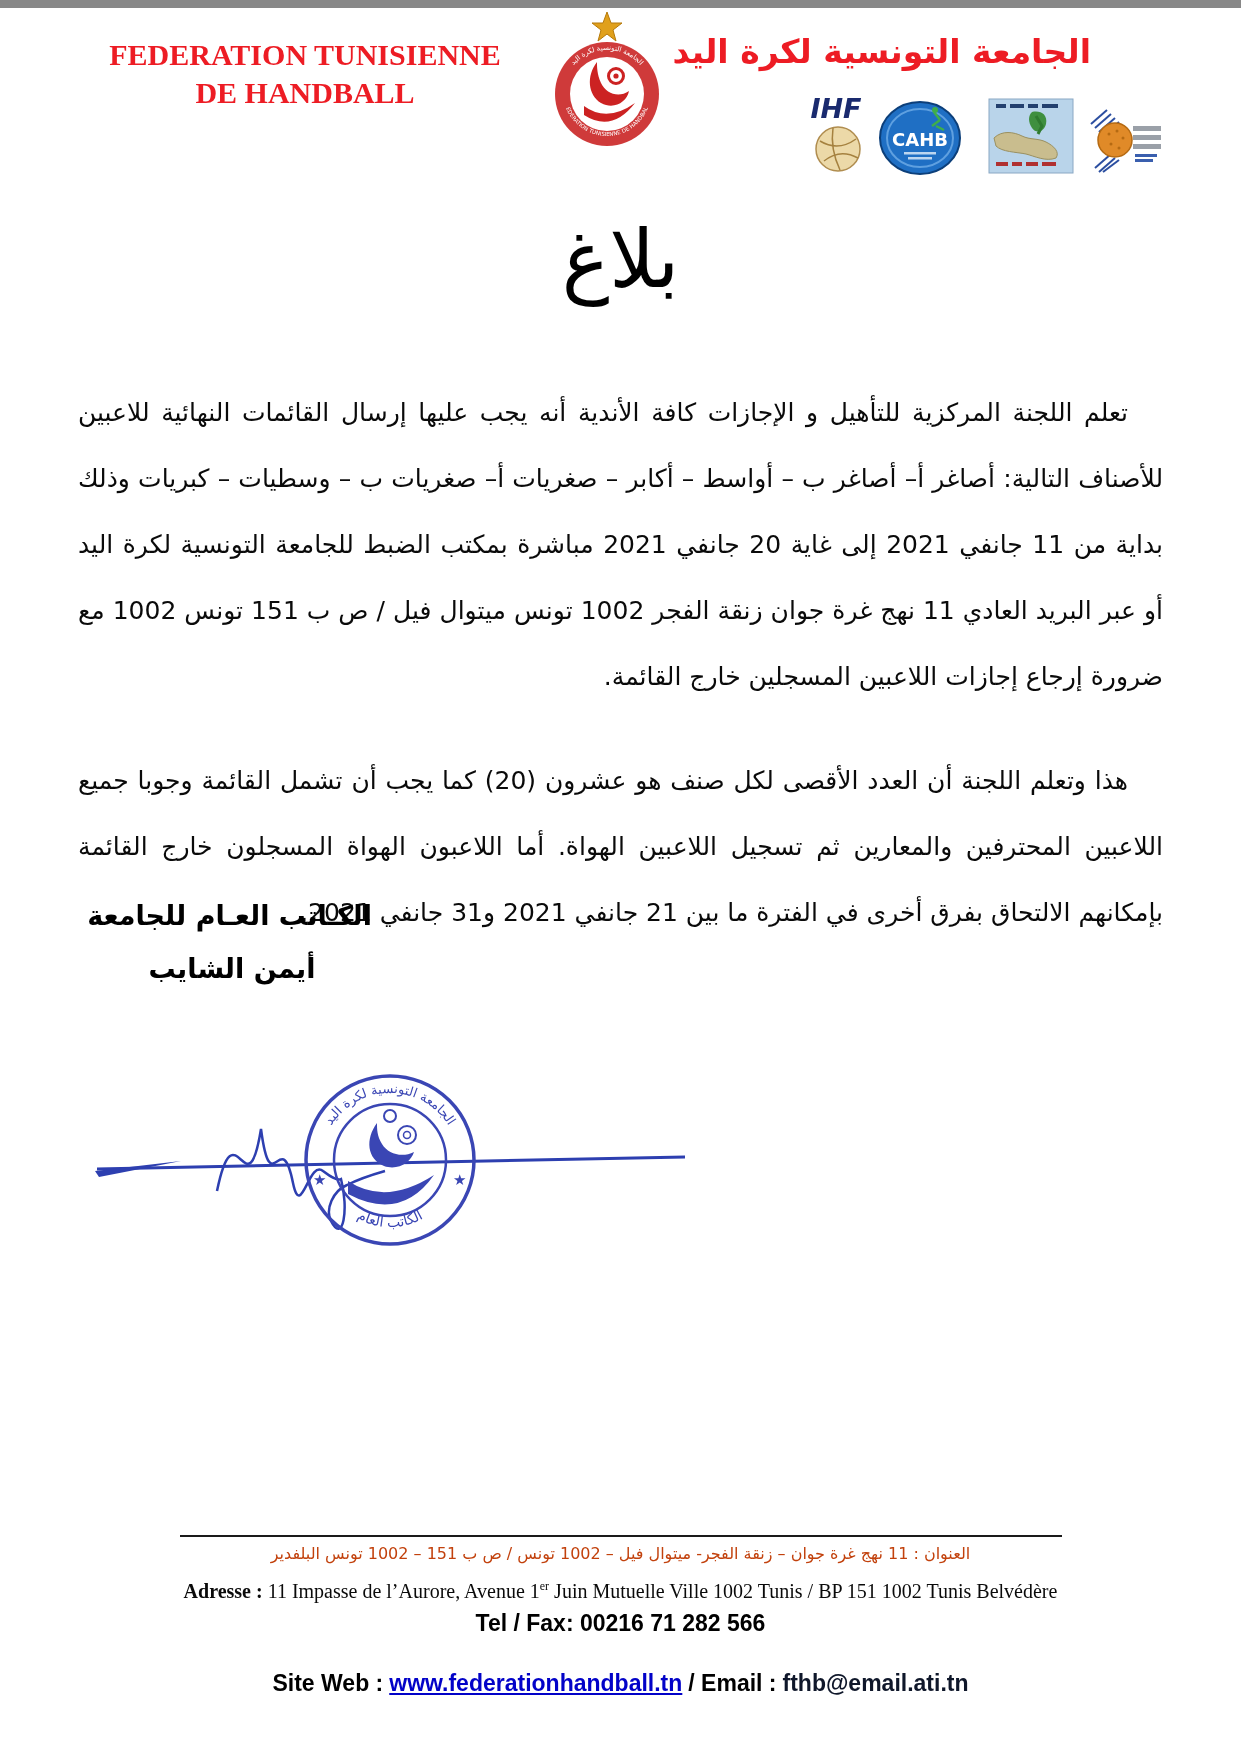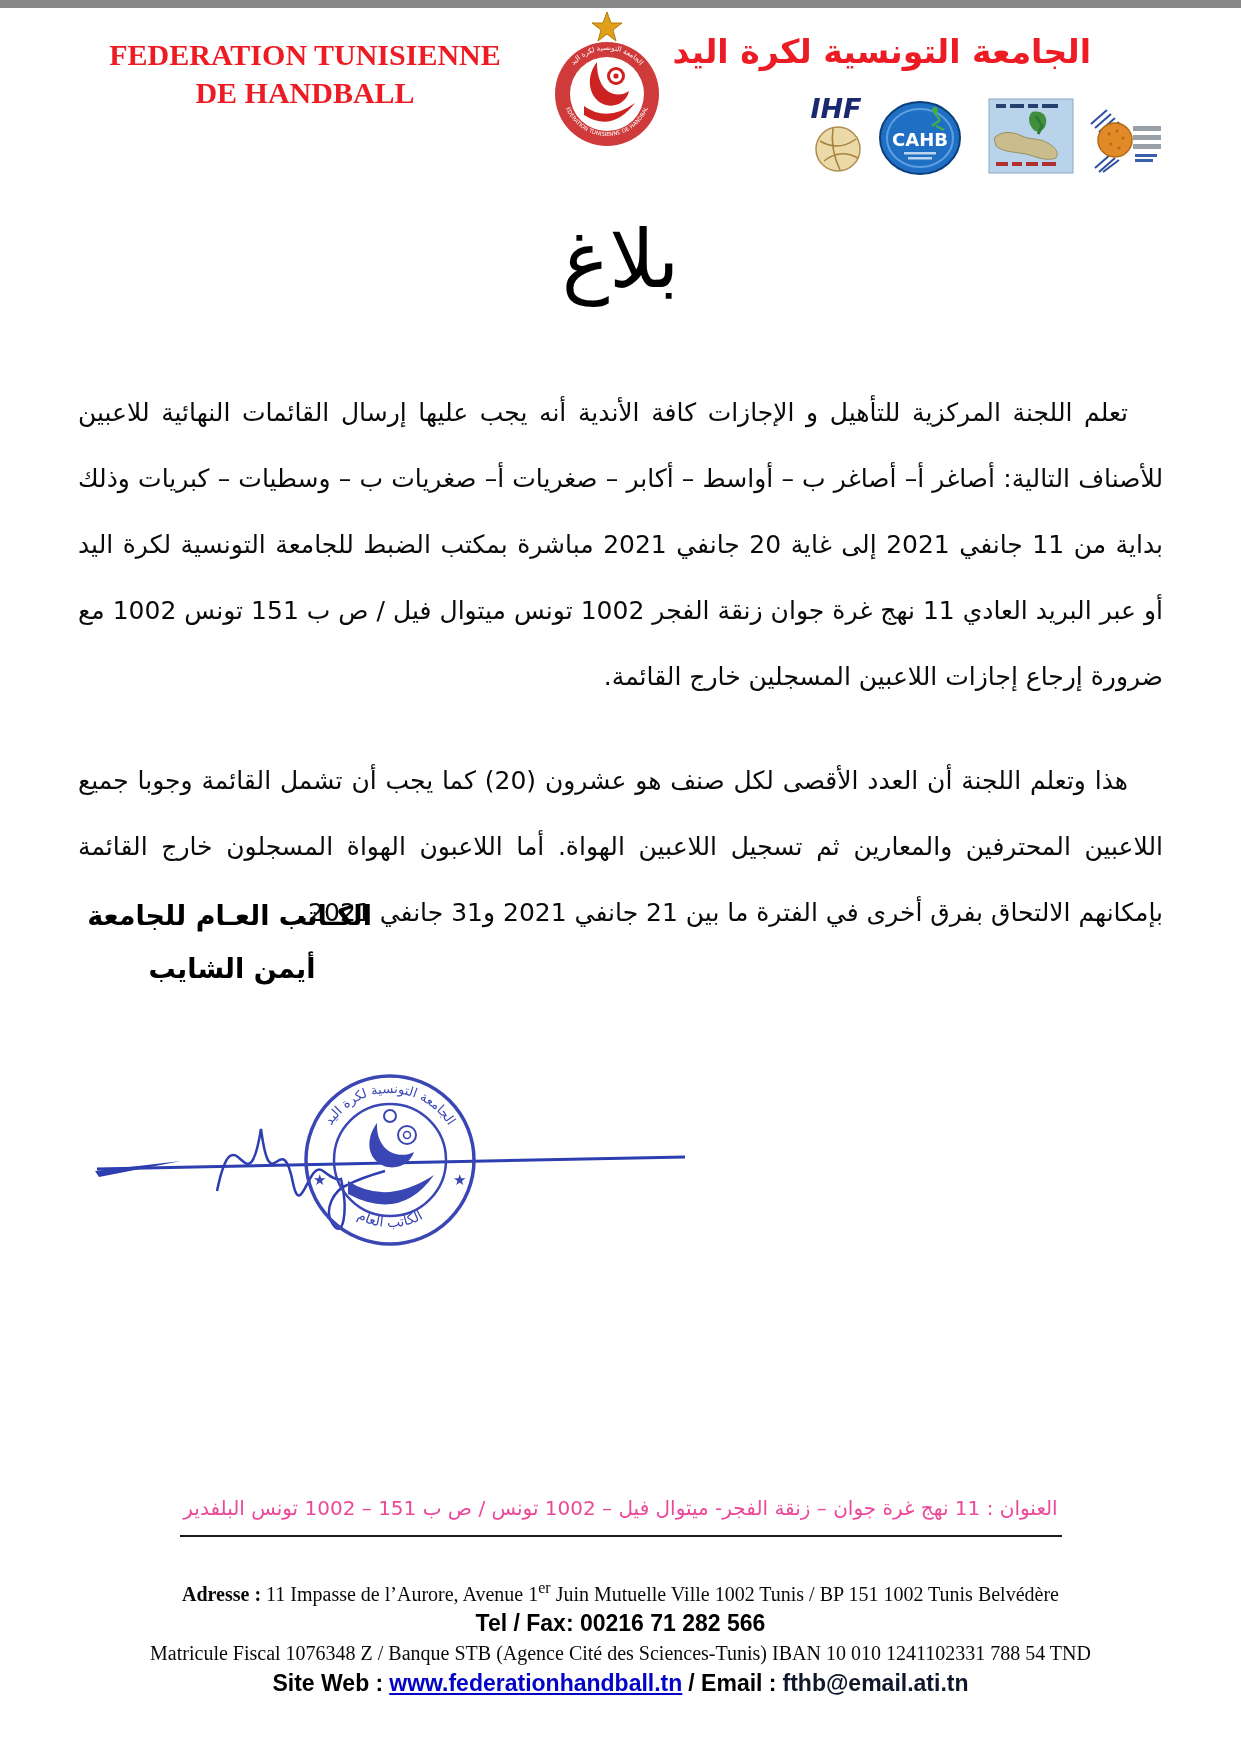--- a/index.html
+++ b/index.html
@@ -37,30 +37,30 @@
   }
   .body-text p{margin:0 0 38px 0;text-indent:35px;}
   
   .sig-block{position:absolute;left:92px;top:892px;width:280px;}
   .sig-title{direction:rtl;font-weight:bold;font-size:27px;white-space:nowrap;color:#000;}
   .sig-name{direction:rtl;font-weight:bold;font-size:27px;text-align:center;margin-top:22px;color:#000;}
   .stamp-wrap{position:absolute;left:85px;top:1055px;}
   
   .footer-rule{position:absolute;left:180px;top:1527px;width:882px;height:2px;background:#1a1a1a;}
   .f-line{position:absolute;left:60px;right:60px;text-align:center;}
-  .f-ar{top:1488px;direction:rtl;font-size:20px;color:#ec4899;}
+  .f-ar{top:1536px;direction:rtl;font-size:16px;color:#c2410c;}
   .f-fr{top:1571px;font-family:"Liberation Serif",serif;font-size:20px;color:#0a0a0a;}
   .f-fr b{font-weight:bold;}
   .f-tel{top:1602px;font-family:"Liberation Sans",sans-serif;font-weight:bold;font-size:23px;color:#000;}
   .f-fiscal{top:1634px;font-family:"Liberation Serif",serif;font-size:20px;color:#0a0a0a;}
   .f-web{top:1662px;font-family:"Liberation Sans",sans-serif;font-weight:bold;font-size:23px;color:#000;}
   .f-web a{text-decoration:none;}
   .url-link{color:#0202c8;text-decoration:underline !important;}
   .email-link{color:#0f172a;}
-  sup{font-size:16px;text-align:right;}
+  sup{font-size:12px;text-align:right;}
   .sp{display:inline-block;width:6px;}
 </style>
 </head>
 <body>
 
 <div class="page">
 
   <div class="org-fr">
     <div>FEDERATION TUNISIENNE</div>
     <div>DE HANDBALL</div>
@@ -208,19 +208,18 @@
   <div class="footer-rule"></div>
 
   <div class="f-line f-ar">العنوان : 11 نهج غرة جوان – زنقة الفجر- ميتوال فيل – 1002 تونس / ص ب 151 – 1002 تونس البلفدير</div>
 
   <div class="f-line f-fr">
     <b>Adresse :</b><span> 11 Impasse de l’Aurore, Avenue 1</span><sup>er</sup><span> Juin Mutuelle Ville 1002 Tunis / BP 151 1002 Tunis Belvédère</span>
   </div>
 
   <div class="f-line f-tel">Tel / Fax: 00216 71 282 566</div>
 
-  <div class="f-line f-fiscal">Matricule Fiscal 1076348 Z / Banque STB (Agence Cité des Sciences-Tunis) IBAN 10 010 1241102331 788 54 TND</div>
 
   <div class="f-line f-web">
     <span>Site Web :</span><span class="sp"></span><a href="#" class="url-link">www.federationhandball.tn</a><span class="sp"></span><span>/ Email :</span><span class="sp"></span><a href="#" class="email-link">fthb@email.ati.tn</a>
   </div>
 
 </div>
 
 </body></html>

